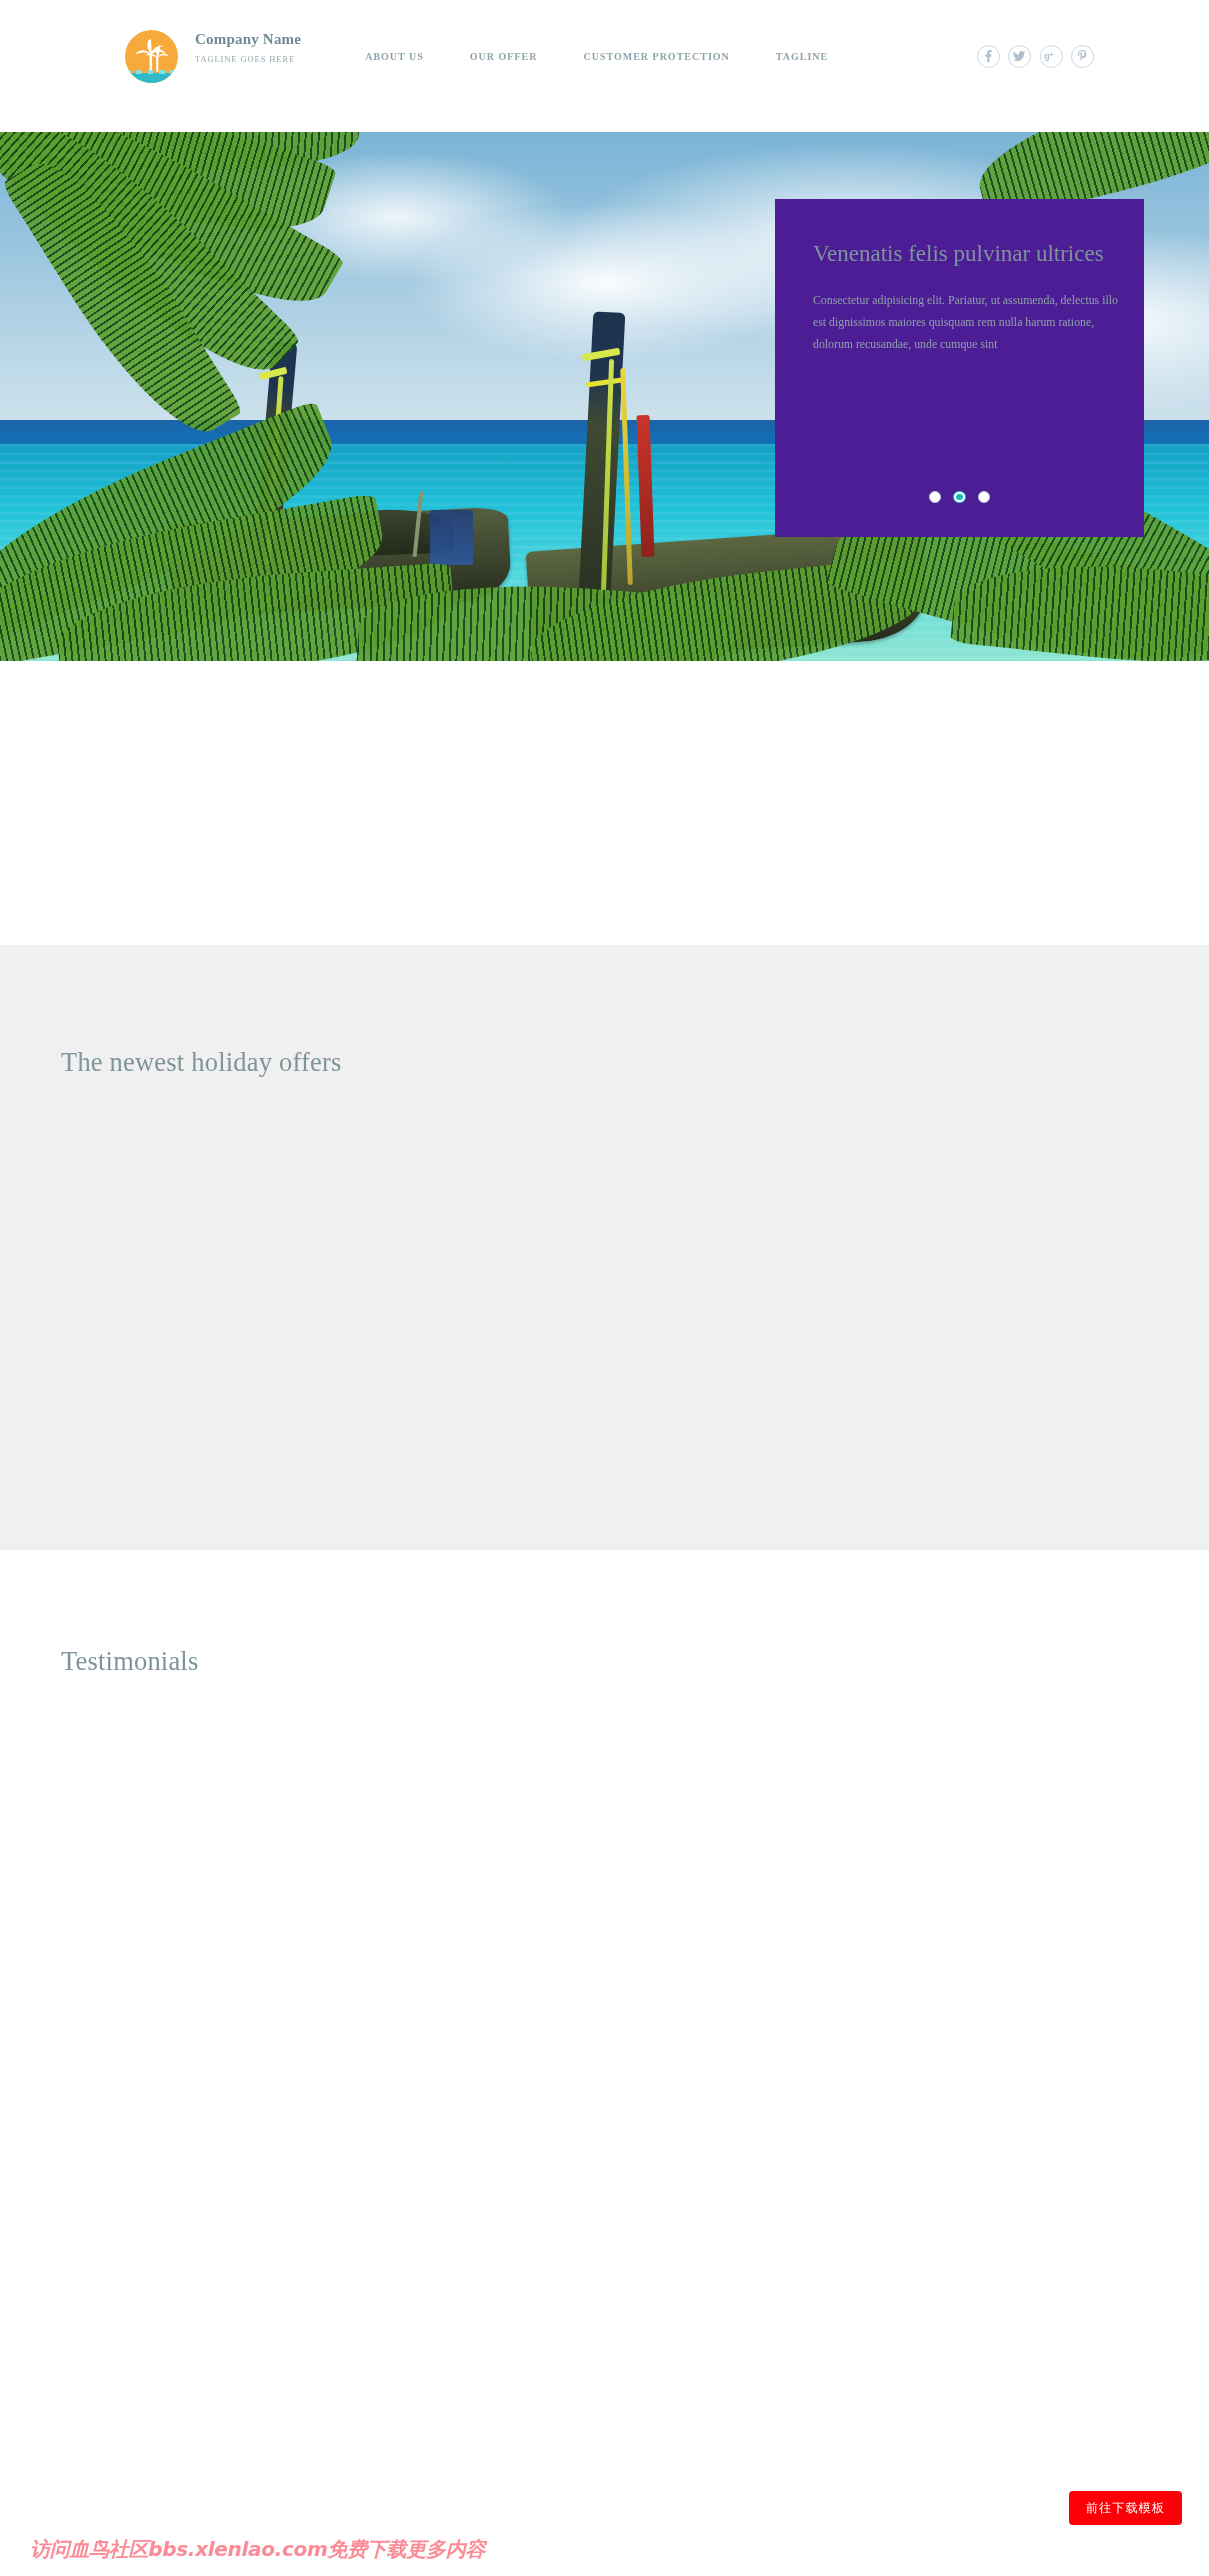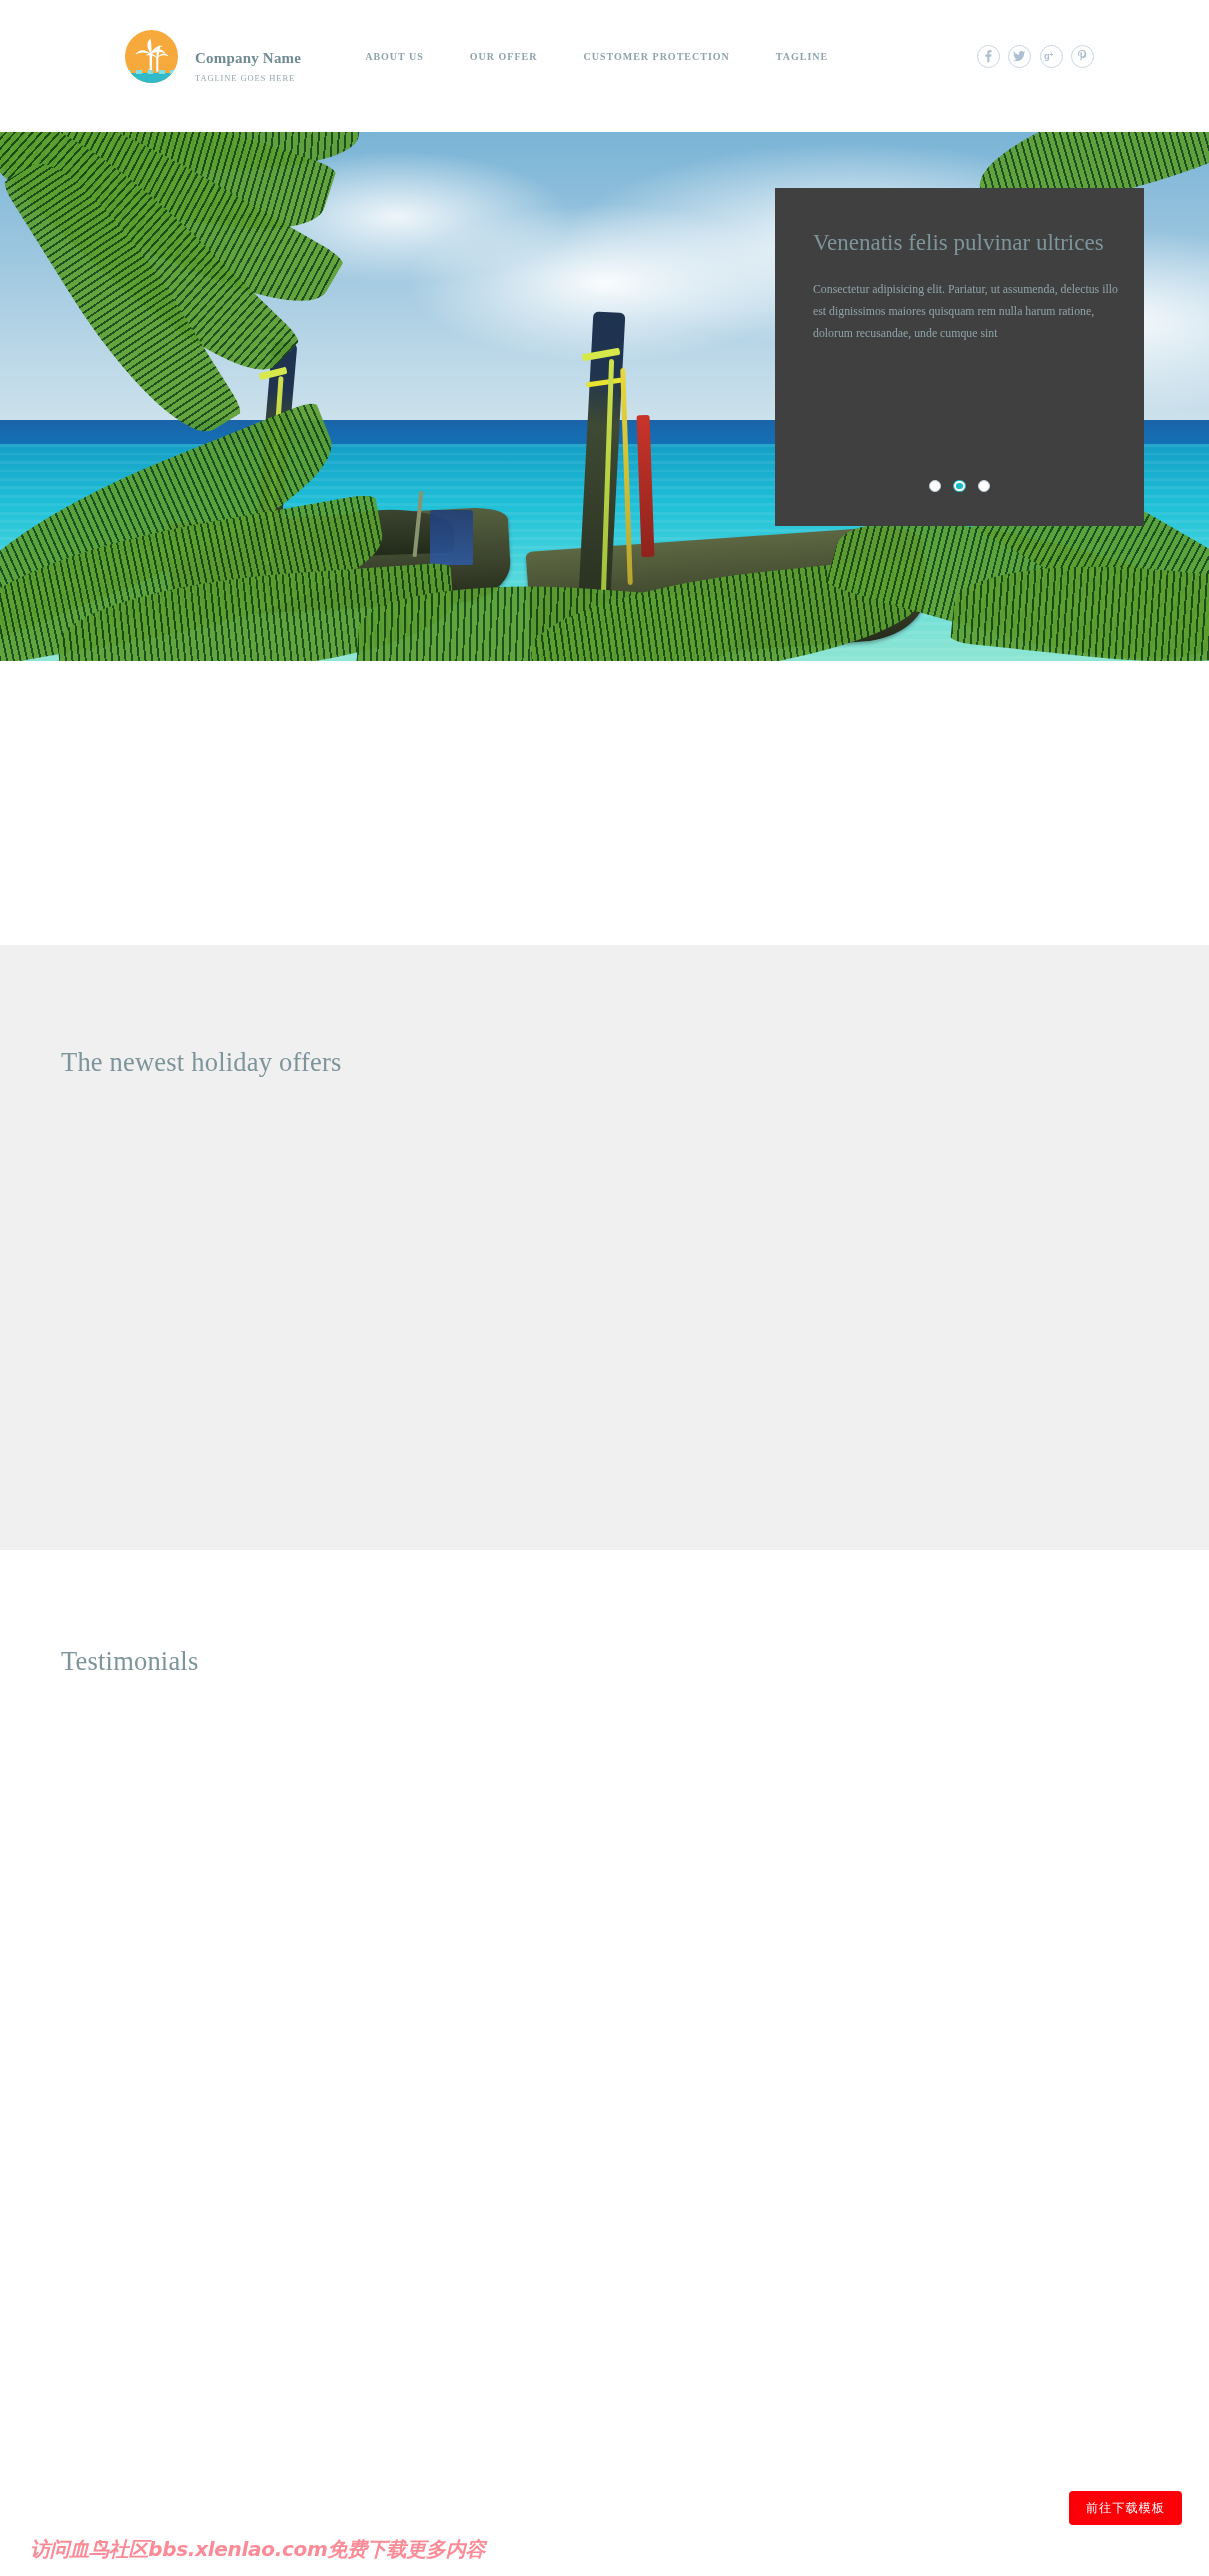--- a/index.html
+++ b/index.html
@@ -112,21 +112,21 @@
   .fr-br2 { left:907px; top:359px; width:378px; height:99px; transform:rotate(30deg); }
   .fr-br3 { left:954px; top:435px; width:359px; height:94px; transform:rotate(6deg); }
   .fr-tr1 { left:973px; top:-38px; width:340px; height:90px; transform:rotate(-14deg); }
 
   
   #header {
     position:absolute; left:66px; top:0; width:1077px; height:113px;
     background:#ffffff; z-index:30;
     display:flex; align-items:center;
   }
-  #logo-block { display:flex; align-items:flex-end; margin-left:59px; }
+  #logo-block { display:flex; align-items:flex-start; margin-left:59px; }
   #logo-mark {
     width:53px; height:53px; border-radius:50%;
     background:#f7a93b; position:relative; overflow:hidden; flex:none;
   }
   #logo-mark .water {
     position:absolute; left:0; bottom:0; width:53px; height:10.4px;
     background:#2fb9c9;
   }
   #logo-mark .water:after {
     content:""; position:absolute; left:0; top:-2.8px; width:53px; height:3.8px;
@@ -153,22 +153,22 @@
   .social-btn {
     width:23px; height:23px; border-radius:50%;
     border:0.9px solid #c6d6e4; color:#aebfd0;
     display:flex; align-items:center; justify-content:center;
     font-size:10.4px; font-family:"Liberation Sans", sans-serif; cursor:pointer;
     background:#fff;
   }
 
   
   #hero-card {
-    position:absolute; left:775px; top:188px; width:369px; height:338px;
-    background:#404040; z-index:25; padding:40px 22px 0 38px;
+    position:absolute; left:775px; top:199px; width:369px; height:338px;
+    background:#4c1d95; z-index:25; padding:40px 22px 0 38px;
   }
   #hero-card-title {
     font-size:23px; color:#7e949b; line-height:1.32; font-weight:normal;
   }
   #hero-card-body {
     margin-top:21px; font-size:11.8px; color:#8fa3a9; line-height:1.85;
   }
   #carousel-dots {
     position:absolute; left:0; right:0; bottom:34px;
     display:flex; justify-content:center; gap:12.3px;

